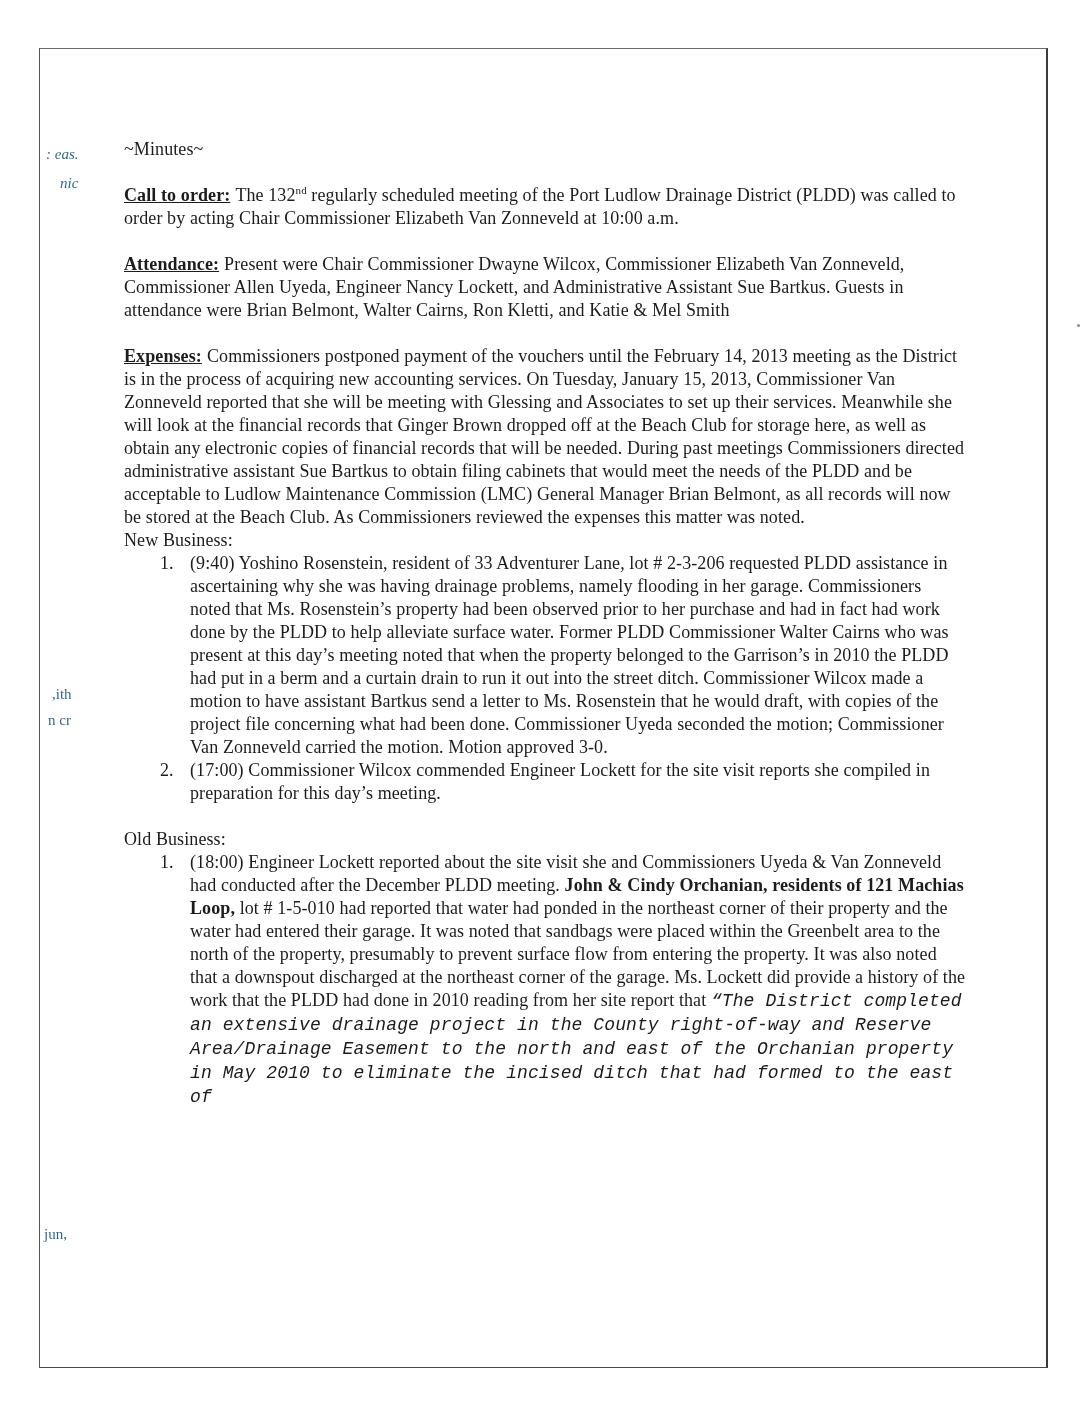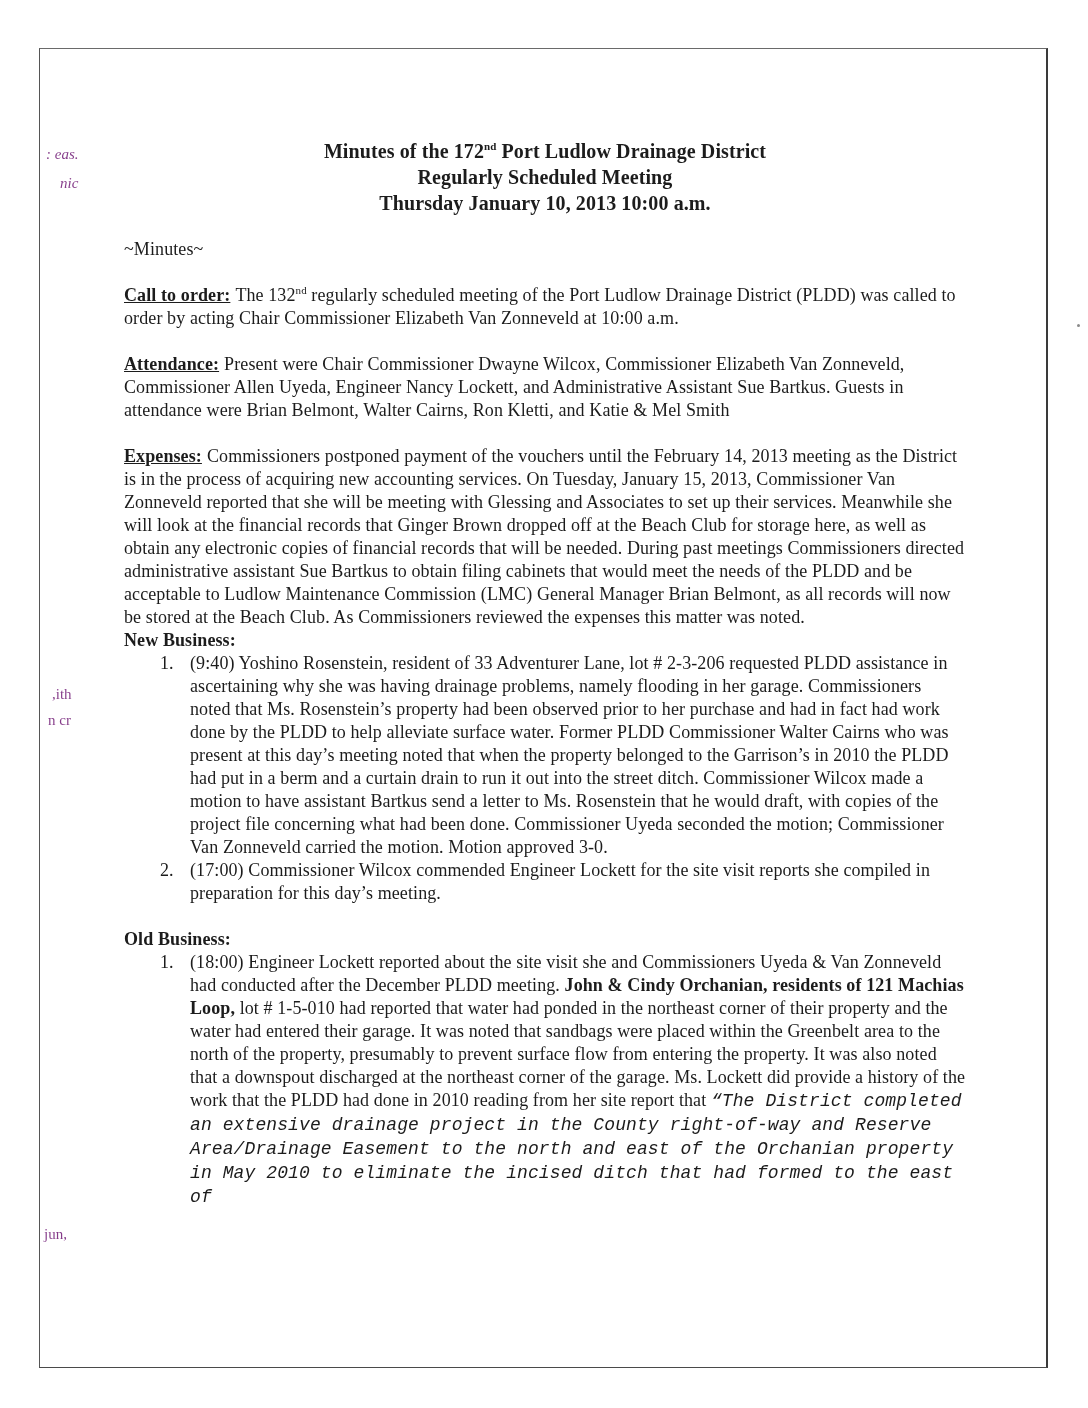--- a/index.html
+++ b/index.html
@@ -23,21 +23,21 @@
     height: 1318px;
     border-top: 1px solid #6a6a6a;
     border-left: 1px solid #555555;
     border-right: 2px solid #3a3a3a;
     border-bottom: 1px solid #4a4a4a;
     pointer-events: none;
   }
   .artifact {
     position: absolute;
     font-size: 15px;
-    color: #701a75;
+    color: #0c4a6e;
     opacity: 0.85;
     white-space: nowrap;
   }
   .artifact.it { font-style: italic; }
   .content {
     position: absolute;
     left: 124px;
     top: 138px;
     width: 842px;
     font-size: 18px;
@@ -62,21 +62,21 @@
   }
   .para {
     margin: 0 0 23px 0;
     text-align: left;
   }
   .para.tight { margin-bottom: 0; }
   .b { font-weight: bold; margin-right: 5px; text-decoration: underline; }
   .b2 { font-weight: bold; }
   .i { font-style: italic; font-family: Liberation Mono, monospace; }
   .section-heading {
-    font-weight: bold;
+    font-weight: normal;
     margin: 0;
   }
   .num-list { margin: 0 0 23px 0; }
   .num-list.tight { margin-bottom: 0; }
   .li-row {
     display: flex;
     margin-left: 36px;
   }
   .li-num {
     flex: 0 0 30px;
@@ -103,25 +103,20 @@
   <span class="artifact it" style="left:60px; top:175px;">nic</span>
   <span class="artifact" style="left:52px; top:686px;">,ith</span>
   <span class="artifact" style="left:48px; top:712px;">n cr</span>
   <span class="artifact" style="left:44px; top:1226px;">jun,</span>
 
   <div class="page-border"></div>
   <div class="speck"></div>
 
   <div class="content">
 
-    <div class="title-block">
-      <div><span>Minutes of the 172</span><sup>nd</sup><span> Port Ludlow Drainage District</span></div>
-      <div>Regularly Scheduled Meeting</div>
-      <div>Thursday January 10, 2013 10:00 a.m.</div>
-    </div>
 
     <p class="para approved-line">~Minutes~</p>
 
     <p class="para"><span class="b">Call to order:</span><span>The 132</span><sup>nd</sup><span> regularly scheduled meeting of the Port Ludlow Drainage District (PLDD) was called to order by acting Chair Commissioner Elizabeth Van Zonneveld at 10:00 a.m.</span></p>
 
     <p class="para"><span class="b">Attendance:</span><span>Present were Chair Commissioner Dwayne Wilcox, Commissioner Elizabeth Van Zonneveld, Commissioner Allen Uyeda, Engineer Nancy Lockett, and Administrative Assistant Sue Bartkus.  Guests in attendance were Brian Belmont, Walter Cairns, Ron Kletti, and Katie &amp; Mel Smith</span></p>
 
 
     <p class="para tight"><span class="b">Expenses:</span><span>Commissioners postponed payment of the vouchers until the February 14, 2013 meeting as the District is in the process of acquiring new accounting services.  On Tuesday, January 15, 2013, Commissioner Van Zonneveld reported that she will be meeting with Glessing and Associates to set up their services.  Meanwhile she will look at the financial records that Ginger Brown dropped off at the Beach Club for storage here, as well as obtain any electronic copies of financial records that will be needed.  During past meetings Commissioners directed administrative assistant Sue Bartkus to obtain filing cabinets that would meet the needs of the PLDD and be acceptable to Ludlow Maintenance Commission (LMC) General Manager Brian Belmont, as all records will now be stored at the Beach Club.  As Commissioners reviewed the expenses this matter was noted.</span></p>
 

